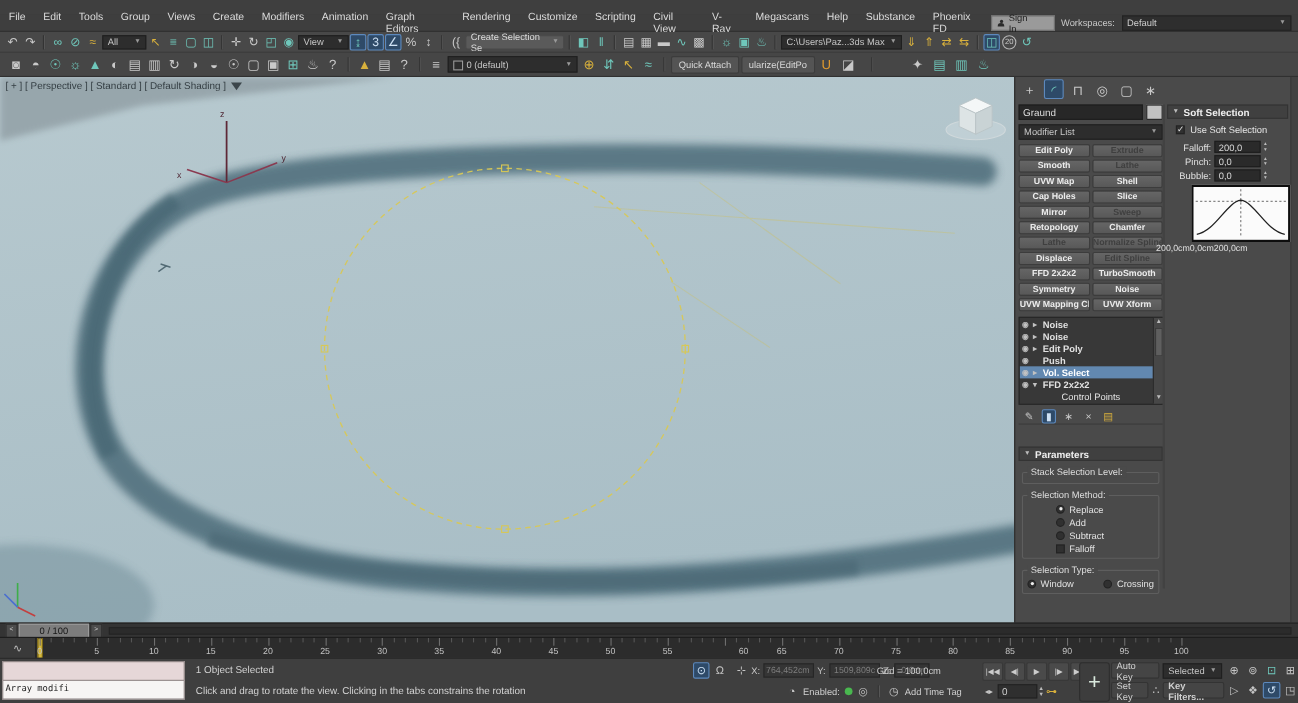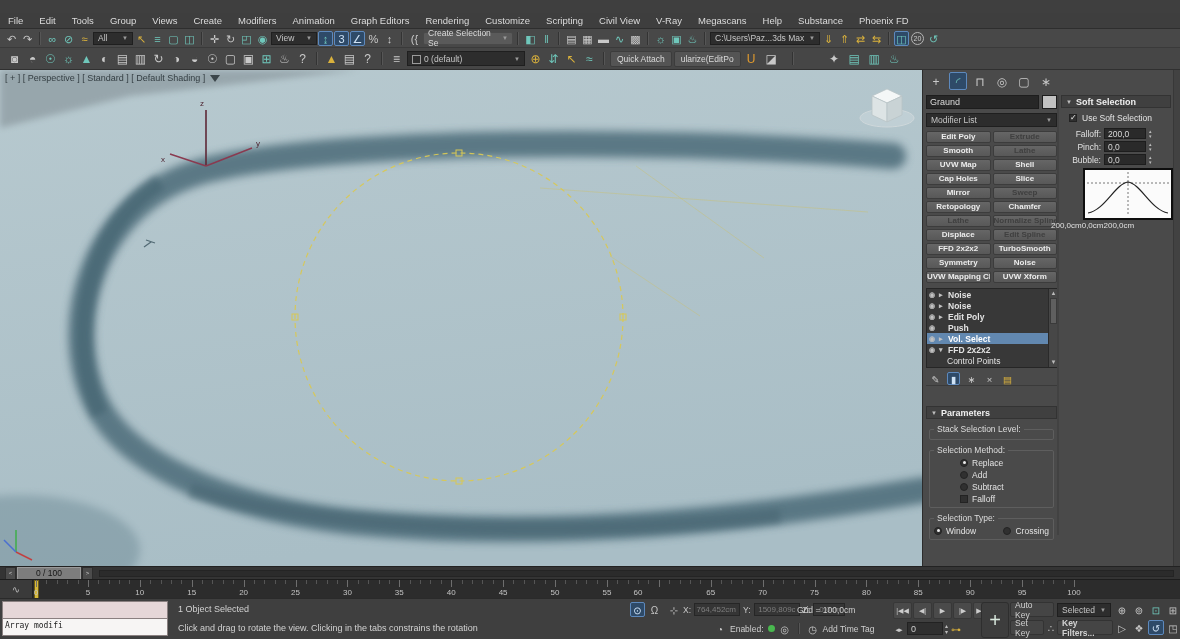--- a/index.html
+++ b/index.html
@@ -61,21 +61,21 @@
   #mod-buttons{position:absolute;left:3px;top:61px;width:131px;display:grid;
     grid-template-columns:1fr 1fr;grid-auto-rows:12px;gap:2px;}
   .modbtn{background:linear-gradient(#666,#585858);border:1px solid #3c3c3c;border-radius:2px;
     color:#ececec;font-size:8px;font-weight:bold;text-align:center;line-height:10px;overflow:hidden;white-space:nowrap;}
   .modbtn.dis{color:#3f3f3f;}
   #stack-list{position:absolute;left:3px;top:218px;width:131px;height:80px;background:#383838;
     border:1px solid #262626;box-sizing:border-box;overflow:hidden;}
   .stackrow{height:11px;display:flex;align-items:center;gap:2px;padding-left:2px;font-size:8.5px;
     font-weight:bold;color:#e2e2e2;white-space:nowrap;}
   .stackrow.sel{background:#6288b0;color:#fff;}
-  .stackrow.child{padding-left:20px;font-weight:normal;}
+  .stackrow.child{padding-left:38px;font-weight:normal;}
   .eye{font-size:7px;color:#c2c2c2;width:8px;}
   .arr{font-size:7px;color:#c2c2c2;width:7px;}
   #stack-scroll{position:absolute;right:0;top:0;width:9px;height:78px;background:#474747;border-left:1px solid #2a2a2a;}
   #stack-scroll .sarr{height:9px;font-size:6px;text-align:center;line-height:9px;color:#bbb;}
   #stack-thumb{position:absolute;left:1px;top:9px;width:7px;height:26px;background:#5f5f5f;border:1px solid #3a3a3a;box-sizing:border-box;}
   #stack-scroll .sarr.dn{position:absolute;bottom:0;width:100%;}
   #stack-tools{position:absolute;left:3px;top:301px;width:131px;height:15px;display:flex;gap:5px;
     align-items:center;padding-left:3px;box-sizing:border-box;border-bottom:1px solid #3a3a3a;}
   #stack-tools .ticon{min-width:13px;height:13px;line-height:13px;font-size:9.5px;}
   .rollhdr{background:#404040;border:1px solid #333;font-weight:bold;font-size:9px;color:#efefef;
@@ -178,20 +178,32 @@
         <span class="menu-item">Rendering</span>
         <span class="menu-item">Customize</span>
         <span class="menu-item">Scripting</span>
         <span class="menu-item">Civil View</span>
         <span class="menu-item">V-Ray</span>
         <span class="menu-item">Megascans</span>
         <span class="menu-item">Help</span>
         <span class="menu-item">Substance</span>
         <span class="menu-item">Phoenix FD</span>
       </div>
+    <div id="menu-right">
+      <div id="signin">
+        <span class="person"></span>
+        <span>Sign In</span>
+        <span class="ddarrow">▼</span>
+      </div>
+      <span style="font-size:8.5px;color:#c9c9c9;">Workspaces:</span>
+      <div id="workspace-dd">
+        <span>Default</span>
+        <span class="ddarrow">▼</span>
+      </div>
+    </div>
   </div>
 
   <div id="toolbar1">
     <span style="display:flex;gap:1px;">
         <span class="ticon">↶</span>
         <span class="ticon">↷</span>
       </span>
     <span class="tsep"></span>
     <span style="display:flex;gap:1px;">
         <span class="ticon" style="color: rgb(111, 199, 187);">∞</span>
@@ -655,21 +667,21 @@
       <div class="tick" style="left: 575.76px;"></div>
       <div class="tick" style="left: 586.14px;"></div>
       <div class="tick" style="left: 596.52px;"></div>
       <div class="tick major" style="left: 606.9px;"></div>
       <div class="tlabel" style="left: 606.9px;">55</div>
       <div class="tick" style="left: 617.28px;"></div>
       <div class="tick" style="left: 627.66px;"></div>
       <div class="tick" style="left: 638.04px;"></div>
       <div class="tick" style="left: 648.42px;"></div>
       <div class="tick major" style="left: 658.8px;"></div>
-      <div class="tlabel" style="left: 638px;">60</div>
+      <div class="tlabel" style="left: 676px;">60</div>
       <div class="tick" style="left: 669.18px;"></div>
       <div class="tick" style="left: 679.56px;"></div>
       <div class="tick" style="left: 689.94px;"></div>
       <div class="tick" style="left: 700.32px;"></div>
       <div class="tick major" style="left: 710.7px;"></div>
       <div class="tlabel" style="left: 710.7px;">65</div>
       <div class="tick" style="left: 721.08px;"></div>
       <div class="tick" style="left: 731.46px;"></div>
       <div class="tick" style="left: 741.84px;"></div>
       <div class="tick" style="left: 752.22px;"></div>

